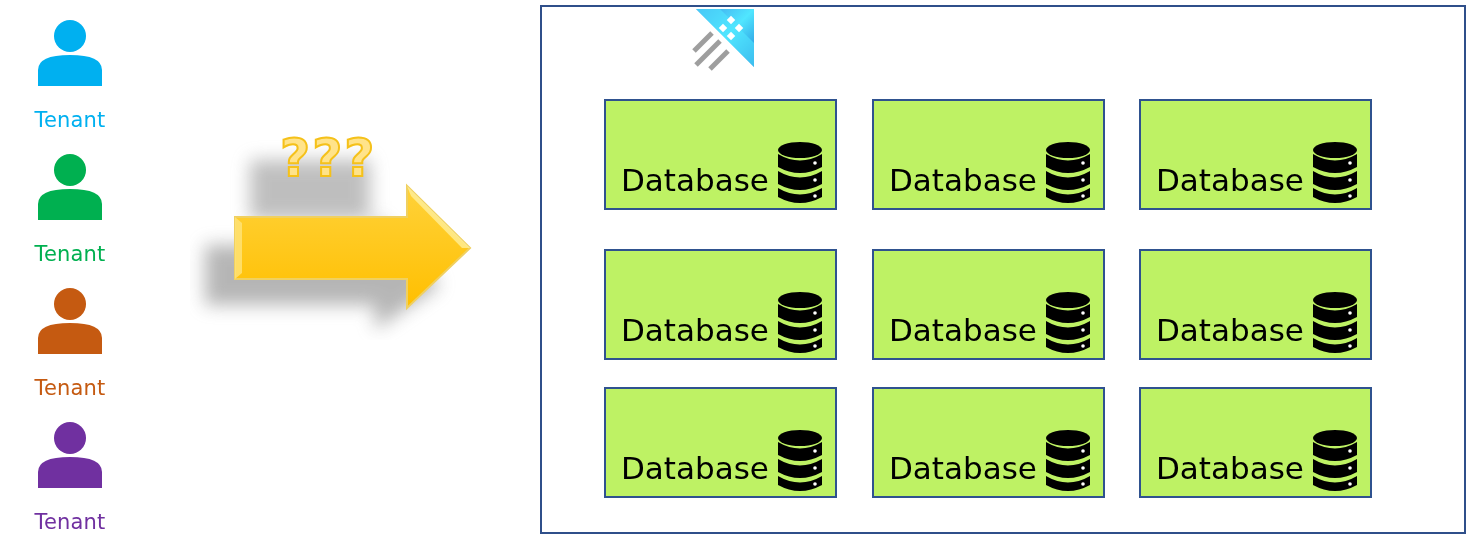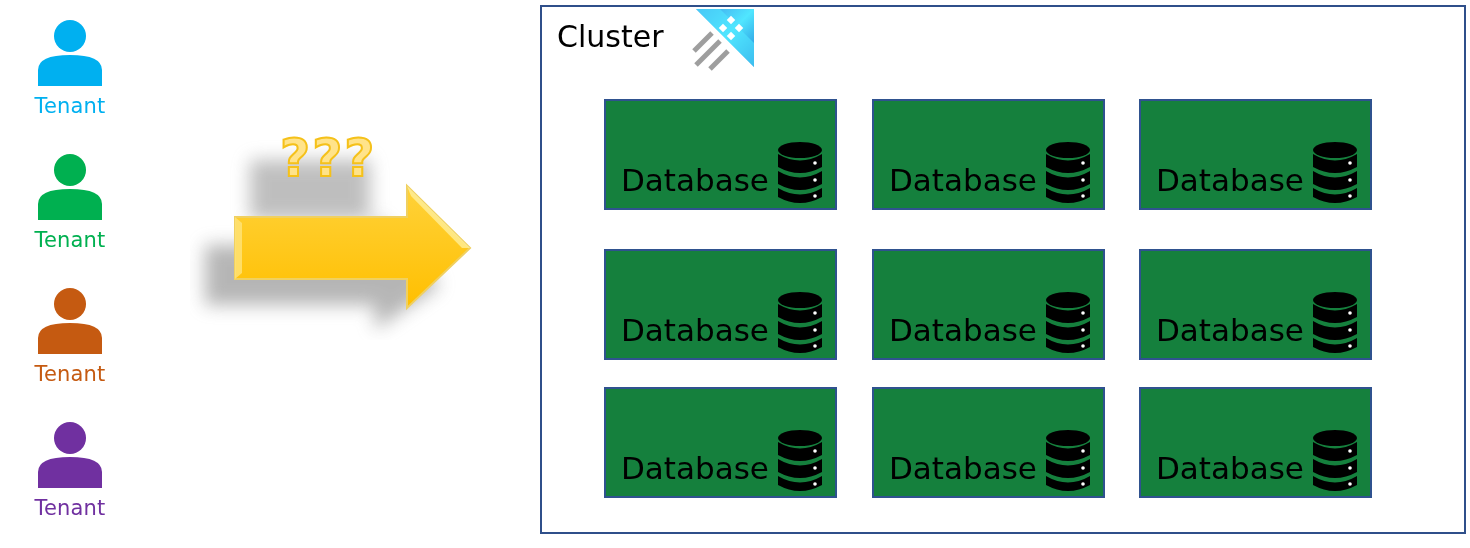--- a/index.html
+++ b/index.html
@@ -1,34 +1,34 @@
 <!DOCTYPE html>
 <html><head>
   <meta charset="utf-8">
   <style>
     html, body { margin: 0; padding: 0; background: #ffffff; }
     body { width: 1470px; height: 548px; position: relative; overflow: hidden;
            font-family: "DejaVu Sans", "Liberation Sans", sans-serif; }
     .tenant { position: absolute; left: 20px; width: 100px; text-align: center; }
     .tenant svg { display: block; margin: 0 auto; }
-    .tenant-label { font-size: 21px; margin-top: 6px; letter-spacing: 0.2px; }
+    .tenant-label { font-size: 21px; margin-top: 20px; letter-spacing: 0.2px; }
 
     .mapping { position: absolute; left: 190px; top: 120px; width: 300px; height: 220px; }
     .mapping svg { position: absolute; left: 0; top: 0; }
     .mapping-label { position: absolute; left: 46px; top: 108px; width: 200px; text-align: left;
                      color: #ffffff; font-size: 29px; padding-left: 32px; }
     .qmarks { position: absolute; left: 90px; top: 8px; font-size: 52px; font-weight: bold;
               color: #ffe38a; -webkit-text-stroke: 2px #f5c11a; letter-spacing: 2px; }
 
     .cluster { position: absolute; left: 540px; top: 5px; width: 926px; height: 529px;
                border: 2px solid #2f4f8a; box-sizing: border-box; background: #fff; }
     .cluster-title { position: absolute; left: 15px; top: 12px; font-size: 30px; color: #000; }
     .cluster-icon { position: absolute; left: 148px; top: 0px; }
 
-    .db { position: absolute; width: 233px; height: 111px; background: #15803d;
+    .db { position: absolute; width: 233px; height: 111px; background: #bef264;
           border: 2px solid #2f528f; box-sizing: border-box; }
     .db-label { position: absolute; left: 15px; bottom: 10px; font-size: 31px; color: #000; }
     .db-icon { position: absolute; left: 171px; top: 40px; }
   </style>
 </head>
 <body>
 
 <div id="tenants">
     <div class="tenant" style="top: 18px;">
       <svg width="66" height="70" viewBox="0 0 66 70">
@@ -78,21 +78,20 @@
     </g>
 
     <polygon points="45,97 217,97 217,66 280,128 217,188 217,159 45,159" fill="url(#arrowGrad)" stroke="#f0d060" stroke-width="2"></polygon>
     <polygon points="217,66 280,128 272,128 221,76" fill="#fff3a8" opacity="0.7"></polygon>
     <polygon points="45,97 52,103 52,153 45,159" fill="#ffe47a" opacity="0.8"></polygon>
   </svg>
   <div class="qmarks">???</div>
 </div>
 
 <div class="cluster">
-  <div class="cluster-title">Cluster</div>
   <svg class="cluster-icon" width="66" height="66" viewBox="0 0 66 66">
     <defs>
       <linearGradient id="adxGrad" x1="0" y1="0" x2="1" y2="1">
         <stop offset="0" stop-color="#3d9be9"></stop>
         <stop offset="0.5" stop-color="#50e6ff"></stop>
         <stop offset="1" stop-color="#1e7fd6"></stop>
       </linearGradient>
     </defs>
     <polygon points="6,2 64,2 64,60" fill="url(#adxGrad)"></polygon>
     <polygon points="6,2 30,2 64,36 64,60" fill="#50e6ff" opacity="0.6"></polygon>

